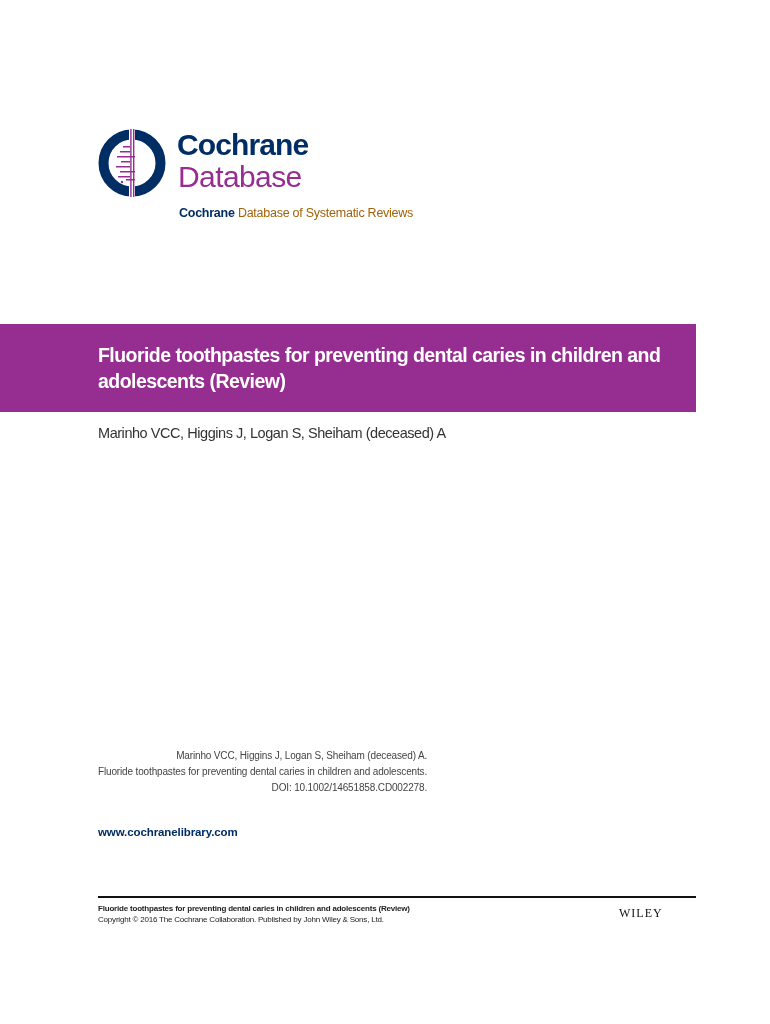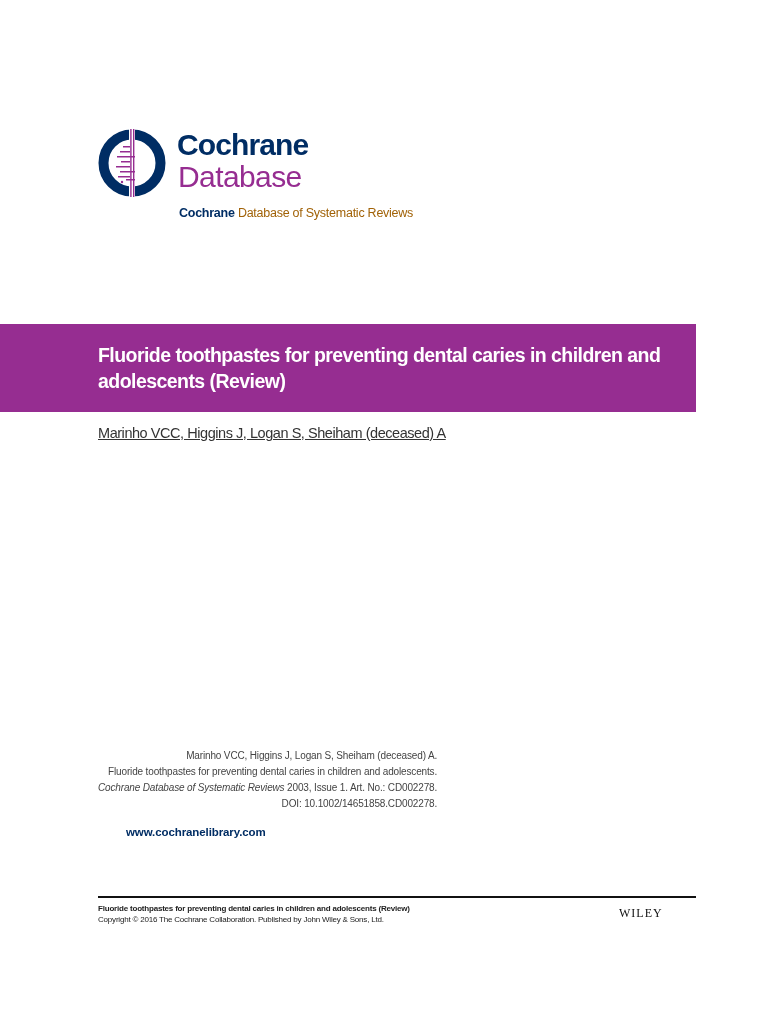--- a/index.html
+++ b/index.html
@@ -23,29 +23,29 @@
   .cdsr .strong { font-weight: bold; color: #002d64; }
   .cdsr .light { color: #a16207; }
   .banner {
     left: 0; top: 324px; width: 696px; height: 88px; background: #962d91;
   }
   .banner-title {
     position: absolute; left: 98px; top: 18px; width: 580px;
     font-size: 19.5px; font-weight: bold; color: #ffffff; line-height: 26px; letter-spacing: -0.55px;
   }
   .authors {
-    left: 98px; top: 425px; font-size: 14.5px; color: #333333; white-space: nowrap; letter-spacing: -0.45px; text-decoration: underline;
+    left: 98px; top: 425px; font-size: 14.5px; color: #333333; white-space: nowrap; letter-spacing: -0.45px;
   }
   .citation {
     left: 98px; top: 748px; font-size: 10px; color: #444444; line-height: 16px; letter-spacing: -0.15px;
   }
   .citation div { white-space: nowrap; text-align: right; }
   .citation .journal { font-style: italic; }
   .site-url {
-    left: 98px; top: 826px; font-size: 11.5px; font-weight: bold; color: #002d64; white-space: nowrap; letter-spacing: -0.1px; margin-left: 28px;
+    left: 98px; top: 826px; font-size: 11.5px; font-weight: bold; color: #002d64; white-space: nowrap; letter-spacing: -0.1px;
   }
   .footer-rule { left: 98px; top: 896px; width: 598px; height: 2px; background: #111111; }
   .footer-text {
     left: 98px; top: 903px; font-size: 8px; color: #222222; line-height: 11px; letter-spacing: -0.2px;
   }
   .footer-text .ft-title { font-weight: bold; white-space: nowrap; }
   .footer-text .ft-copy { white-space: nowrap; }
   .publisher {
     left: 619px; top: 903px; width: 78px; font-family: "Liberation Serif", "DejaVu Serif", serif;
     font-size: 12px; color: #111111; letter-spacing: 1px; white-space: nowrap; line-height: 20px;
@@ -83,21 +83,20 @@
 
 <div class="abs banner">
   <div class="banner-title">Fluoride toothpastes for preventing dental caries in children and adolescents (Review)</div>
 </div>
 
 <div class="abs authors">Marinho VCC, Higgins J, Logan S, Sheiham (deceased) A</div>
 
 <div class="abs citation">
   <div>Marinho VCC, Higgins J, Logan S, Sheiham (deceased) A.</div>
   <div>Fluoride toothpastes for preventing dental caries in children and adolescents.</div>
-  <div><span class="journal">Cochrane Database of Systematic Reviews</span><span> 2003, Issue 1. Art. No.: CD002278.</span></div>
   <div>DOI: 10.1002/14651858.CD002278.</div>
 </div>
 
 <div class="abs site-url">www.cochranelibrary.com</div>
 
 <div class="abs footer-rule"></div>
 
 <div class="abs footer-text">
   <div class="ft-title">Fluoride toothpastes for preventing dental caries in children and adolescents (Review)</div>
   <div class="ft-copy">Copyright © 2016 The Cochrane Collaboration. Published by John Wiley &amp; Sons, Ltd.</div>

